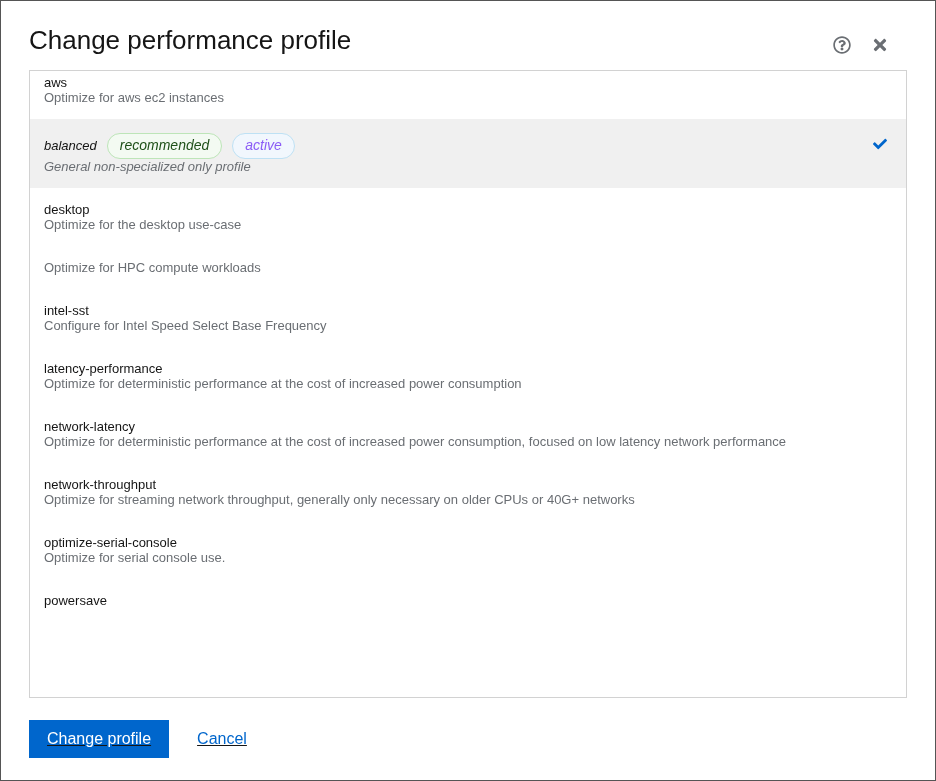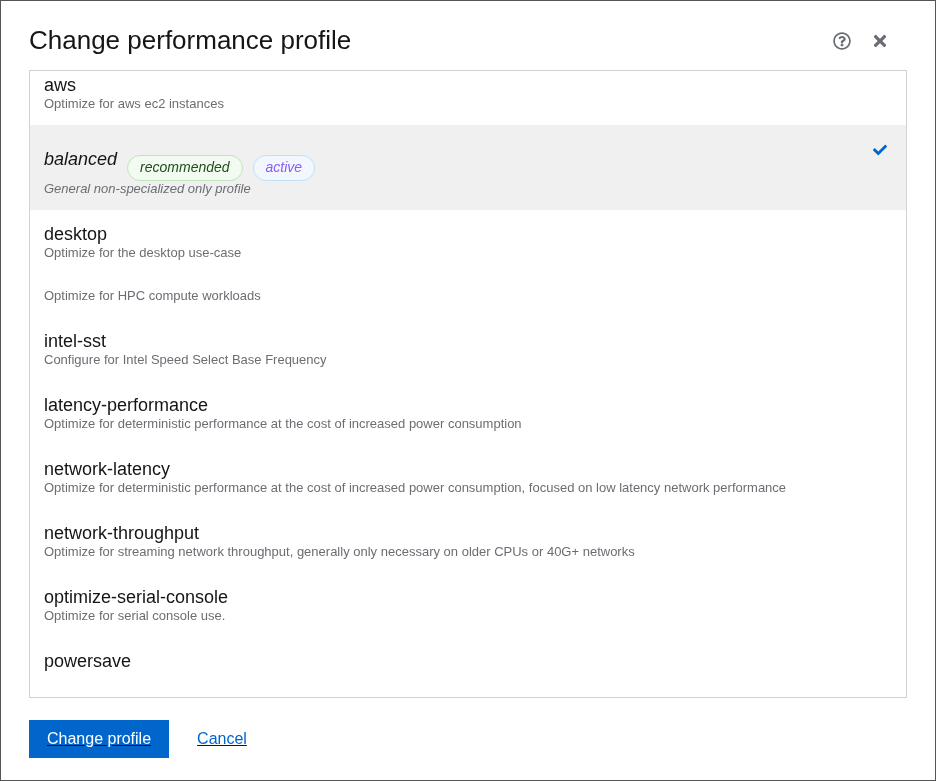--- a/index.html
+++ b/index.html
@@ -13,21 +13,21 @@
       color: #151515;
       width: 936px;
       height: 781px;
       border: 1px solid #555;
       display: flex;
       flex-direction: column;
       overflow: hidden;
     }
     .dialog-header {
       display: flex;
-      align-items: center;
+      align-items: flex-end;
       padding: 24px 44px 14px 28px;
     }
     .dialog-title {
       font-size: 26px;
       font-weight: 500;
       flex: 1;
       color: #151515;
     }
     .header-icon {
       color: #6a6e73;
@@ -61,35 +61,34 @@
     .profile-item.selected {
       background: #f0f0f0;
       font-style: italic;
     }
     .profile-name-row {
       display: flex;
       align-items: center;
       gap: 10px;
     }
     .profile-name {
-      font-size: 18px;
+      font-size: 13px;
       color: #151515;
     }
     .profile-desc {
       font-size: 13px;
       color: #6a6e73;
     }
     .badge {
       display: inline-block;
       font-size: 14px;
       padding: 2px 12px;
       border-radius: 14px;
       border: 1px solid;
       line-height: 1.4;
-      margin-top: 16px;
     }
     .badge-recommended {
       color: #1e4f18;
       background: #f3faf2;
       border-color: #bde5b8;
     }
     .badge-active {
       color: #8b5cf6;
       background: #f1f7fd;
       border-color: #bee1f4;

